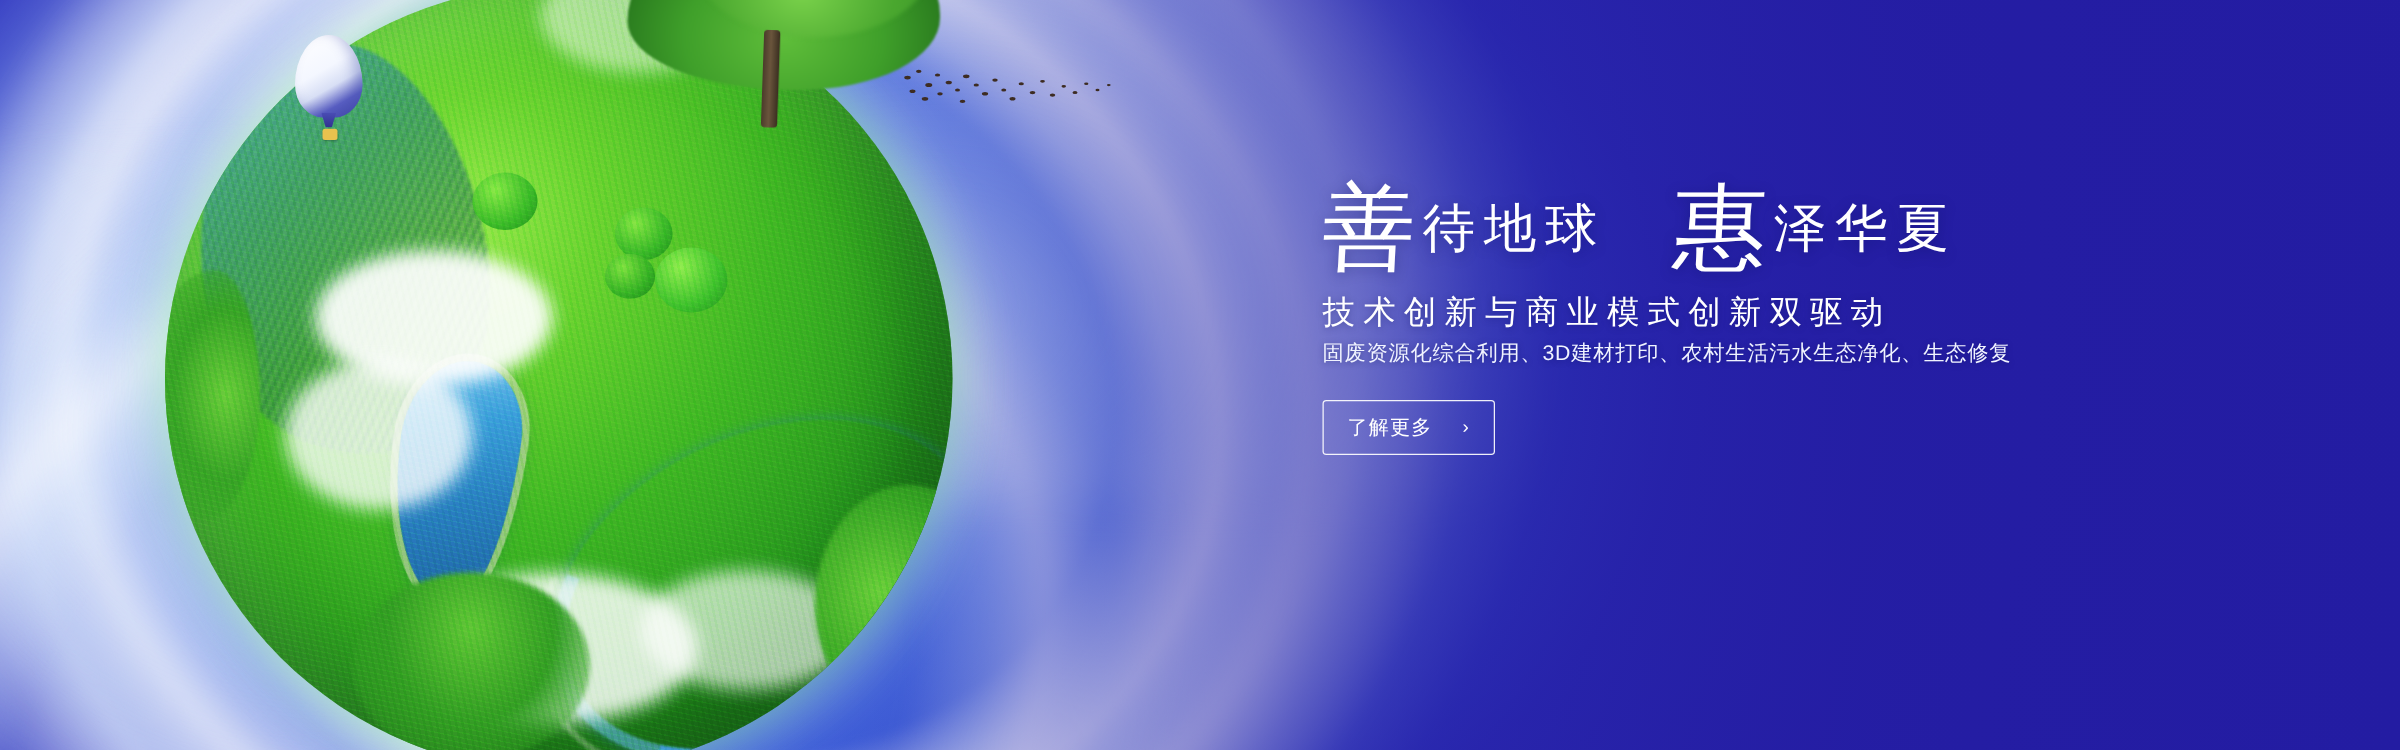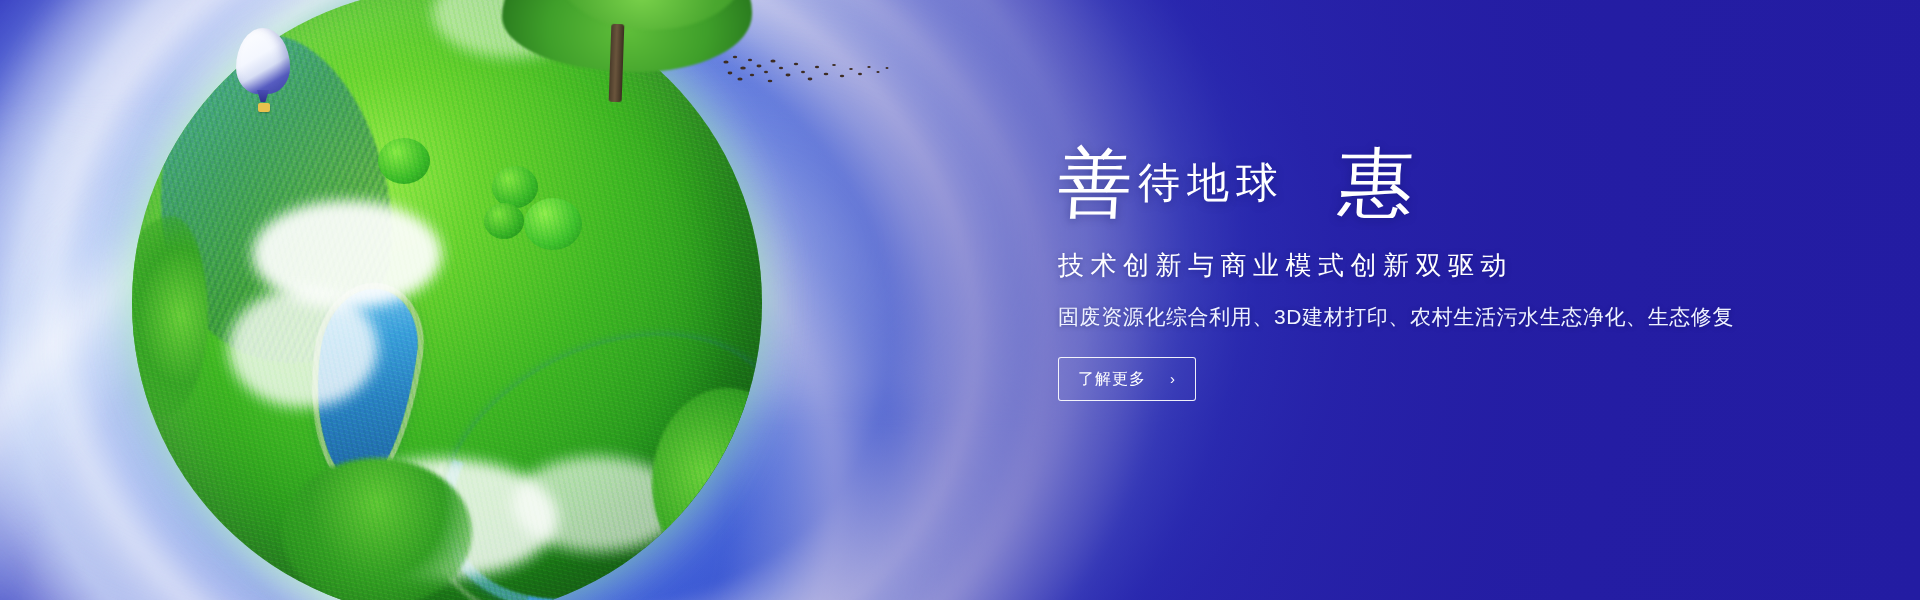--- a/index.html
+++ b/index.html
@@ -289,32 +289,32 @@
     font-family: "DejaVu Serif", "Liberation Serif", serif;
     font-size: 42px;
     line-height: 1.5;
     letter-spacing: 7px;
     font-weight: 400;
     padding-bottom: 4px;
   }
   .hl-gap { width: 54px; }
 
   .subhead {
-    margin-top: 30px;
+    margin-top: 14px;
     color: #ffffff;
     font-size: 26px;
     letter-spacing: 6.5px;
     font-weight: 400;
     white-space: nowrap;
     text-shadow: 0 1px 6px rgba(10,14,80,0.35);
   }
   .desc {
-    margin-top: 20px;
+    margin-top: 4px;
     color: #f0f3ff;
-    font-size: 21px;
+    font-size: 17px;
     letter-spacing: .6px;
     white-space: nowrap;
     text-shadow: 0 1px 5px rgba(10,14,80,0.4);
   }
   .cta {
     margin-top: 26px;
     display: inline-flex;
     align-items: center;
     justify-content: center;
     gap: 24px;
@@ -413,20 +413,21 @@
   <div class="content">
 
     <div class="headline">
       <span class="hl-group">
         <span class="hl-big">善</span>
         <span class="hl-small">待地球</span>
       </span>
       <span class="hl-gap"></span>
       <span class="hl-group">
         <span class="hl-big">惠</span>
+        <span class="hl-small">泽华夏</span>
       </span>
     </div>
 
     <div class="subhead">技术创新与商业模式创新双驱动</div>
 
     <div class="desc">固废资源化综合利用、3D建材打印、农村生活污水生态净化、生态修复</div>
 
     <div class="cta">
       <span>了解更多</span>
       <span class="chev">›</span>

